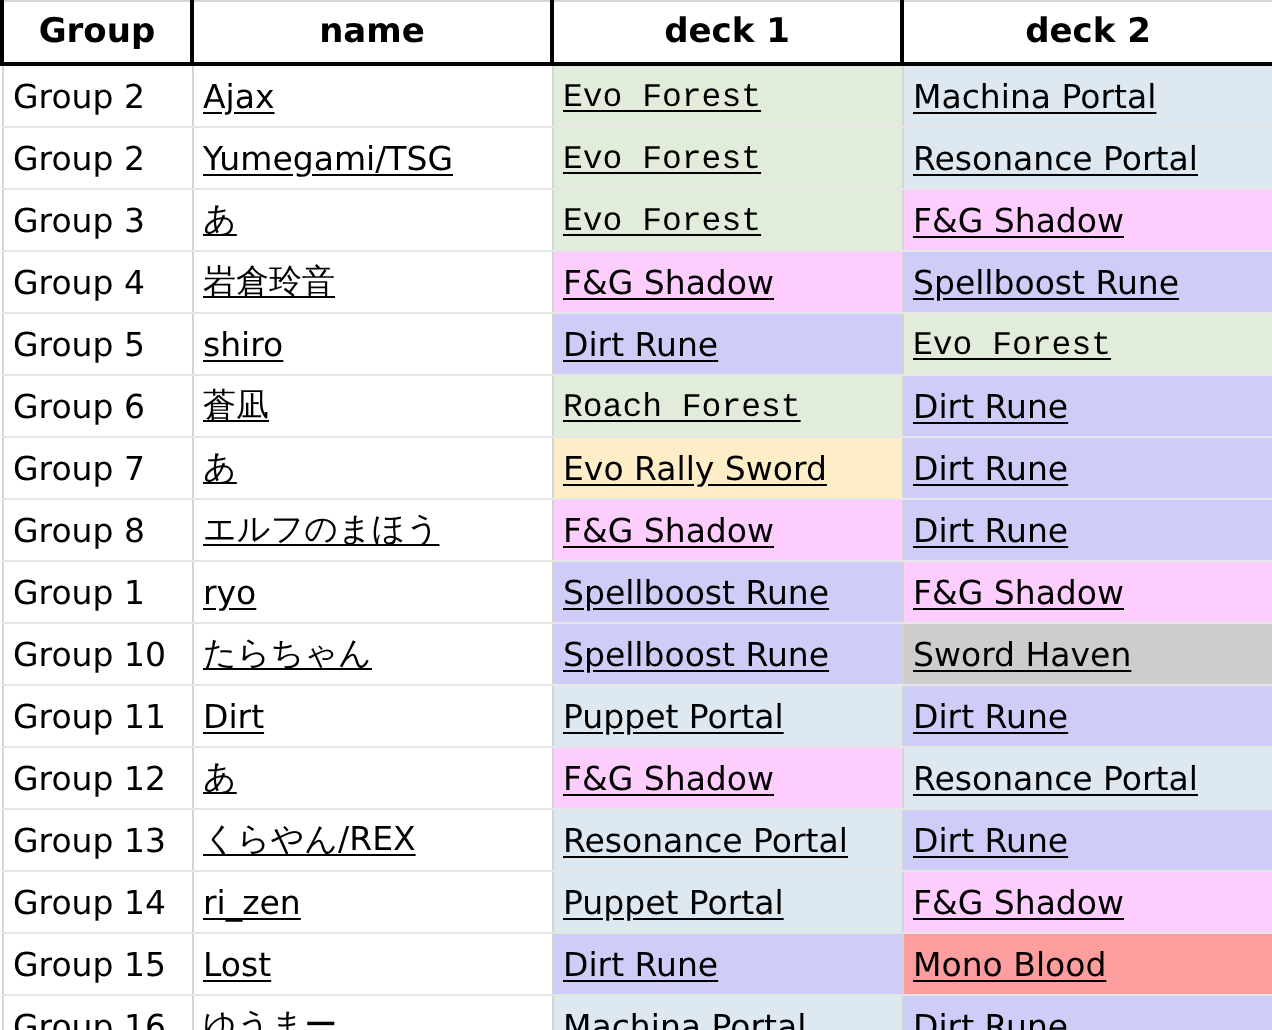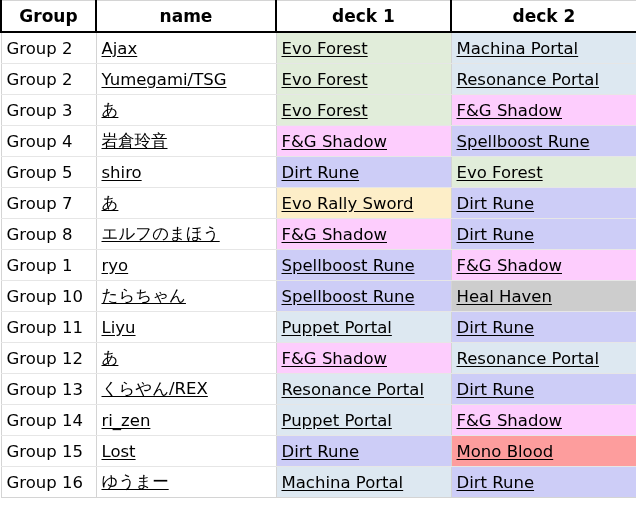--- a/index.html
+++ b/index.html
@@ -73,21 +73,21 @@
   }
 
   
   td.link-cell span.cell-link {
     color: #000000;
     text-decoration: underline;
     text-underline-offset: 2px;
   }
 
   
-  .bg-forest  { background: #e1edda !important; }
+  .bg-forest  { background: #e1edda !important; font-family: Liberation Mono, monospace; }
   .bg-portal  { background: #dde8f1 !important; }
   .bg-rune    { background: #cdcdf7 !important; }
   .bg-shadow  { background: #fdcdfd !important; margin-left: 32px; }
   .bg-sword   { background: #fdeec8 !important; margin-top: 11px; }
   .bg-blood   { background: #fd9d9d !important; }
   .bg-haven   { background: #cdcdcd !important; }
   .bg-none    { background: #ffffff !important; }
 </style>
 </head>
 <body>
@@ -132,20 +132,26 @@
         <td class="link-cell bg-shadow"><span class="cell-link">F&amp;G Shadow</span></td>
         <td class="link-cell bg-rune"><span class="cell-link">Spellboost Rune</span></td>
       </tr>
       <tr>
         <td class="group-cell bg-none">Group 5</td>
         <td class="link-cell bg-none"><span class="cell-link">shiro</span></td>
         <td class="link-cell bg-rune"><span class="cell-link">Dirt Rune</span></td>
         <td class="link-cell bg-forest"><span class="cell-link">Evo Forest</span></td>
       </tr>
       <tr>
+        <td class="group-cell bg-none">Group 6</td>
+        <td class="link-cell bg-none"><span class="cell-link">蒼凪</span></td>
+        <td class="link-cell bg-forest"><span class="cell-link">Roach Forest</span></td>
+        <td class="link-cell bg-rune"><span class="cell-link">Dirt Rune</span></td>
+      </tr>
+      <tr>
         <td class="group-cell bg-none">Group 7</td>
         <td class="link-cell bg-none"><span class="cell-link">あ</span></td>
         <td class="link-cell bg-sword"><span class="cell-link">Evo Rally Sword</span></td>
         <td class="link-cell bg-rune"><span class="cell-link">Dirt Rune</span></td>
       </tr>
       <tr>
         <td class="group-cell bg-none">Group 8</td>
         <td class="link-cell bg-none"><span class="cell-link">エルフのまほう</span></td>
         <td class="link-cell bg-shadow"><span class="cell-link">F&amp;G Shadow</span></td>
         <td class="link-cell bg-rune"><span class="cell-link">Dirt Rune</span></td>
@@ -153,25 +159,25 @@
       <tr>
         <td class="group-cell bg-none">Group 1</td>
         <td class="link-cell bg-none"><span class="cell-link">ryo</span></td>
         <td class="link-cell bg-rune"><span class="cell-link">Spellboost Rune</span></td>
         <td class="link-cell bg-shadow"><span class="cell-link">F&amp;G Shadow</span></td>
       </tr>
       <tr>
         <td class="group-cell bg-none">Group 10</td>
         <td class="link-cell bg-none"><span class="cell-link">たらちゃん</span></td>
         <td class="link-cell bg-rune"><span class="cell-link">Spellboost Rune</span></td>
-        <td class="link-cell bg-haven"><span class="cell-link">Heal Haven</span></td>
+        <td class="link-cell bg-haven"><span class="cell-link">Sword Haven</span></td>
       </tr>
       <tr>
         <td class="group-cell bg-none">Group 11</td>
-        <td class="link-cell bg-none"><span class="cell-link">Liyu</span></td>
+        <td class="link-cell bg-none"><span class="cell-link">Dirt</span></td>
         <td class="link-cell bg-portal"><span class="cell-link">Puppet Portal</span></td>
         <td class="link-cell bg-rune"><span class="cell-link">Dirt Rune</span></td>
       </tr>
       <tr>
         <td class="group-cell bg-none">Group 12</td>
         <td class="link-cell bg-none"><span class="cell-link">あ</span></td>
         <td class="link-cell bg-shadow"><span class="cell-link">F&amp;G Shadow</span></td>
         <td class="link-cell bg-portal"><span class="cell-link">Resonance Portal</span></td>
       </tr>
       <tr>

